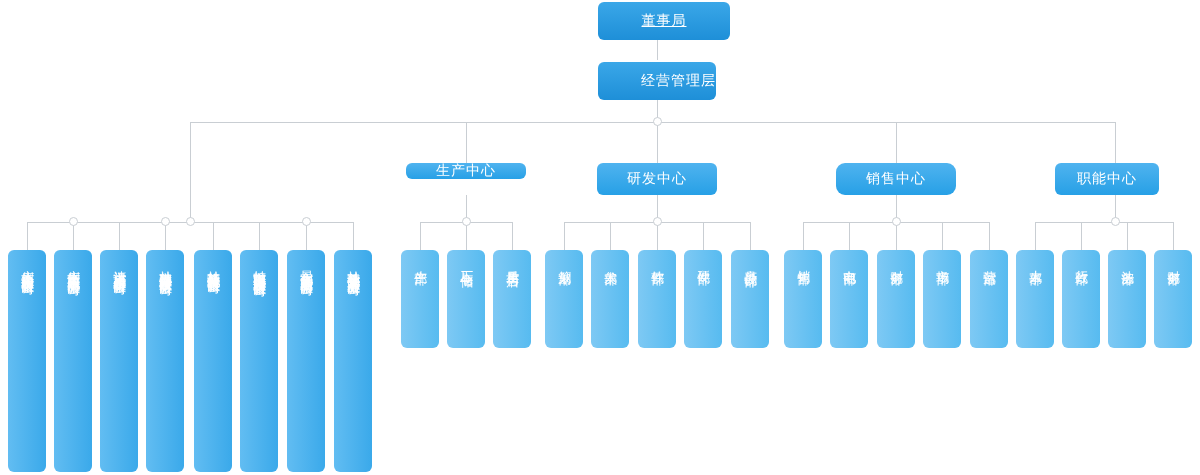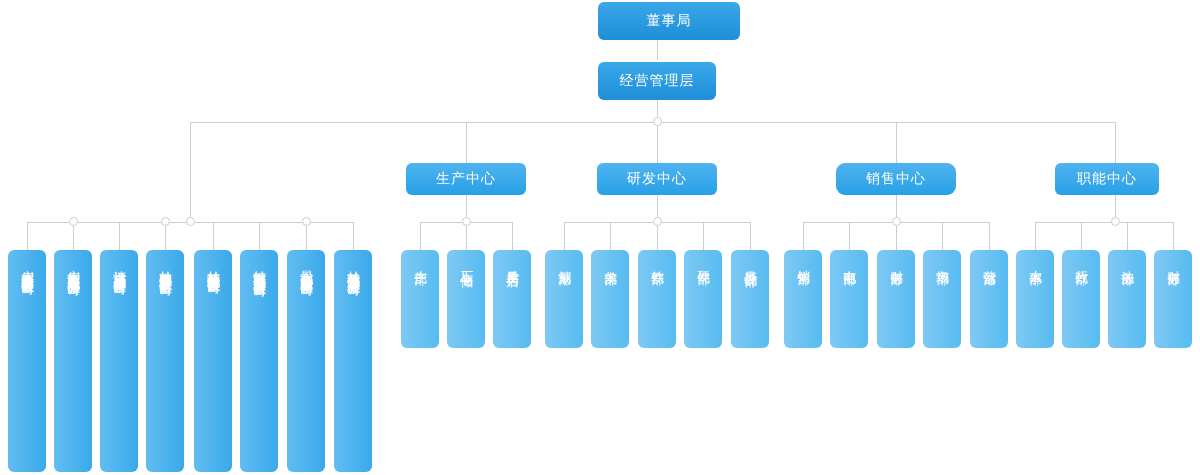--- a/index.html
+++ b/index.html
@@ -123,29 +123,29 @@
   <div class="dot" style="left:653px;top:117px;"></div>
   <div class="dot" style="left:186px;top:217px;"></div>
   <div class="dot" style="left:161px;top:217px;"></div>
   <div class="dot" style="left:69px;top:217px;"></div>
   <div class="dot" style="left:302px;top:217px;"></div>
   <div class="dot" style="left:462px;top:217px;"></div>
   <div class="dot" style="left:653px;top:217px;"></div>
   <div class="dot" style="left:892px;top:217px;"></div>
   <div class="dot" style="left:1111px;top:217px;"></div>
 
-  <div class="node top" style="left:598px;top:2px;width:142px;height:38px;">
+  <div class="node top" style="left:598px;top:2px;width:132px;height:38px;text-decoration:underline;">
     <span>董事局</span>
   </div>
 
-  <div class="node top" style="left:598px;top:62px;width:118px;height:38px;">
+  <div class="node top" style="left:598px;top:62px;width:118px;height:38px;justify-content:flex-end;">
     <span>经营管理层</span>
   </div>
 
-  <div class="node center" style="left:406px;top:163px;width:120px;height:32px;">
+  <div class="node center" style="left:406px;top:163px;width:120px;height:16px;">
     <span>生产中心</span>
   </div>
   <div class="node center" style="left:597px;top:163px;width:120px;height:32px;">
     <span>研发中心</span>
   </div>
   <div class="node center" style="left:836px;top:163px;width:120px;height:32px;border-radius:9px;">
     <span>销售中心</span>
   </div>
   <div class="node center" style="left:1055px;top:163px;width:104px;height:32px;">
     <span>职能中心</span>

